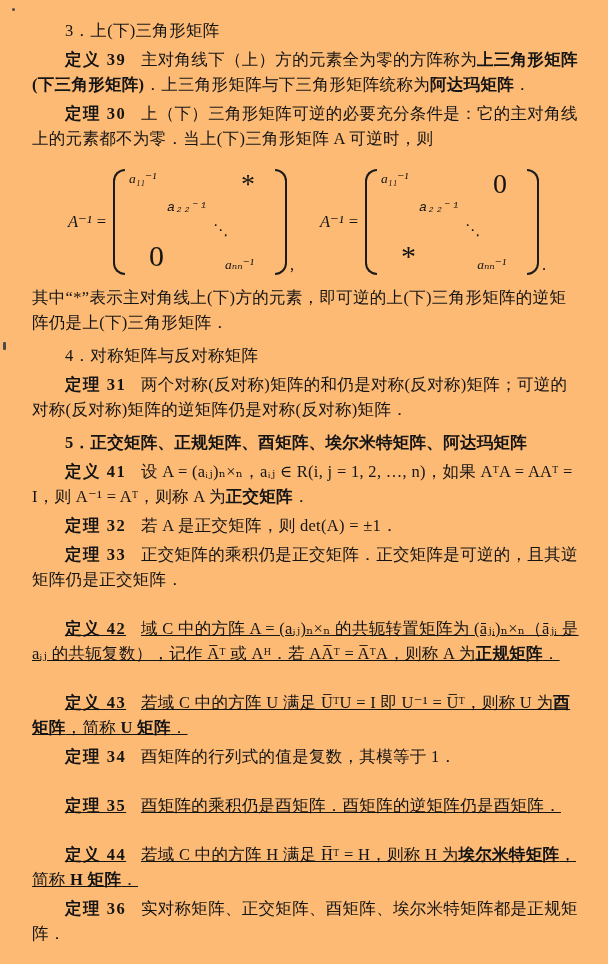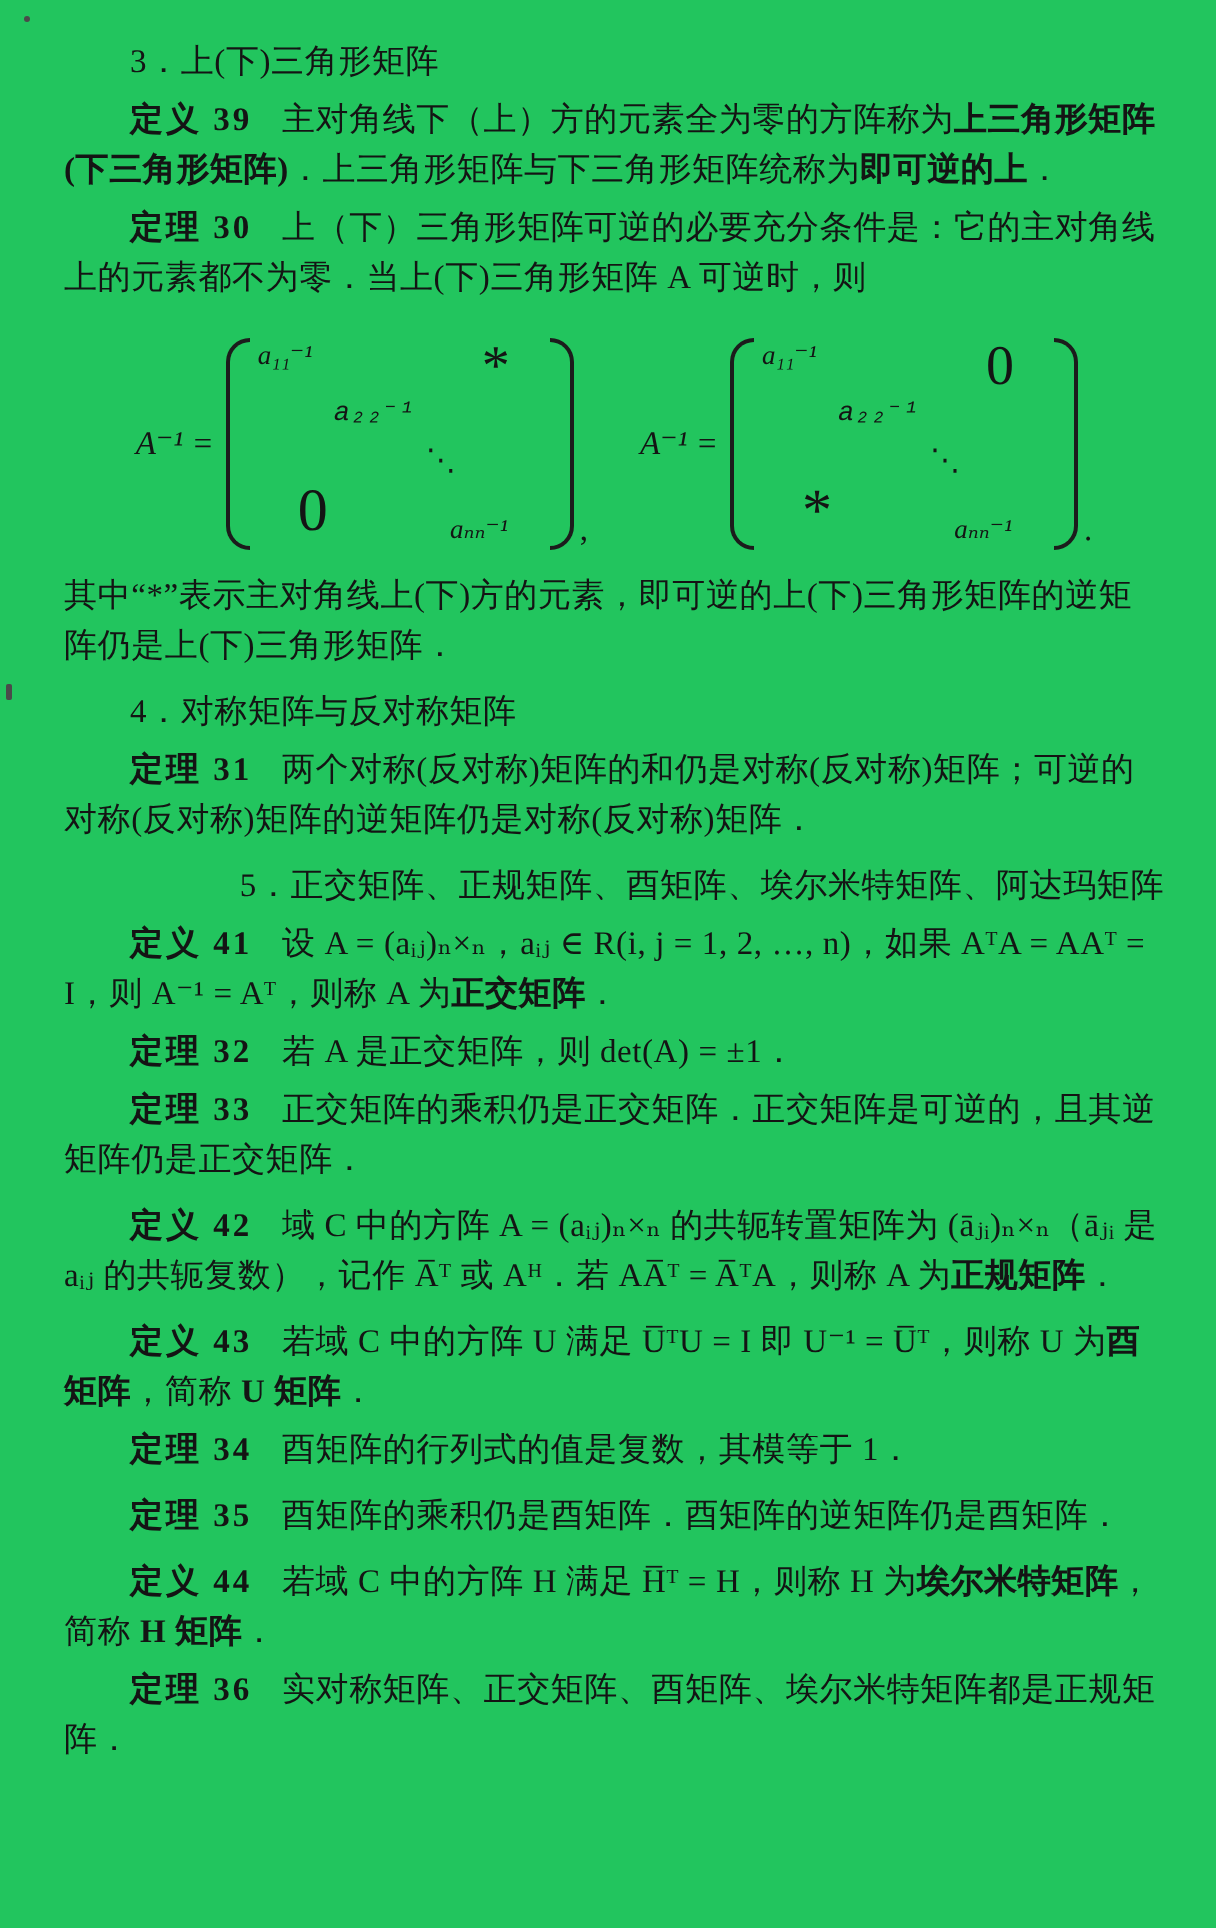--- a/index.html
+++ b/index.html
@@ -1,33 +1,33 @@
 <!DOCTYPE html>
 <html><head>
 <meta charset="utf-8">
 <style>
   html,body { margin:0; padding:0; background:#e8e8e6; }
   .page {
     position:relative;
     width:608px; height:964px;
     margin:0 auto;
-    background:#22c55e;
+    background:#fdba74;
     color:#141414;
     font-family:"Liberation Serif","DejaVu Serif",serif;
     font-size:16.5px;
     box-sizing:border-box;
     padding:14px 26px 0 32px;
     display:flex; flex-direction:column;
     overflow:hidden;
   }
   .p { margin:0 0 4px 0; text-indent:2em; line-height:25px; letter-spacing:.3px; }
   .p.noindent { text-indent:0; }
   .p.head { margin-top:4px; }
-  .p.head5 { font-weight:400;text-align:right; }
-  .p.mt { margin-top:4px; }
+  .p.head5 { font-weight:700; }
+  .p.mt { margin-top:20px;text-decoration:underline; }
   .lbl { font-weight:bold; margin-right:.9em; letter-spacing:1.5px; }
   b { font-weight:bold; }
 
   
   .formula-row { display:flex; justify-content:center; align-items:center; gap:26px; margin:14px 0 10px 0; }
   .matrix-eq { display:flex; align-items:center; }
   .mlhs { font-style:italic; margin-right:6px; white-space:nowrap; }
   .mwrap { display:flex; align-items:stretch; height:106px; }
   .paren { width:12px; position:relative; }
   .paren::before { content:""; position:absolute; top:0; bottom:0; left:0; right:0; border:2px solid #1c1c1c; }
@@ -50,21 +50,21 @@
 </head>
 <body>
 
 <article class="page">
   <span class="artifact a1"></span>
   <span class="artifact a2"></span>
 
   <p class="p head">3．上(下)三角形矩阵</p>
 
   <p class="p">
-    <b class="lbl">定义 39</b><span>主对角线下（上）方的元素全为零的方阵称为</span><b>上三角形矩阵(下三角形矩阵)</b><span>．上三角形矩阵与下三角形矩阵统称为</span><b>即可逆的上</b><span>．</span>
+    <b class="lbl">定义 39</b><span>主对角线下（上）方的元素全为零的方阵称为</span><b>上三角形矩阵(下三角形矩阵)</b><span>．上三角形矩阵与下三角形矩阵统称为</span><b>阿达玛矩阵</b><span>．</span>
   </p>
 
   <p class="p">
     <b class="lbl">定理 30</b><span>上（下）三角形矩阵可逆的必要充分条件是：它的主对角线上的元素都不为零．当上(下)三角形矩阵 A 可逆时，则</span>
   </p>
 
   <div class="formula-row">
     <div class="matrix-eq">
       <span class="mlhs">A⁻¹ =</span>
       <span class="mwrap">

